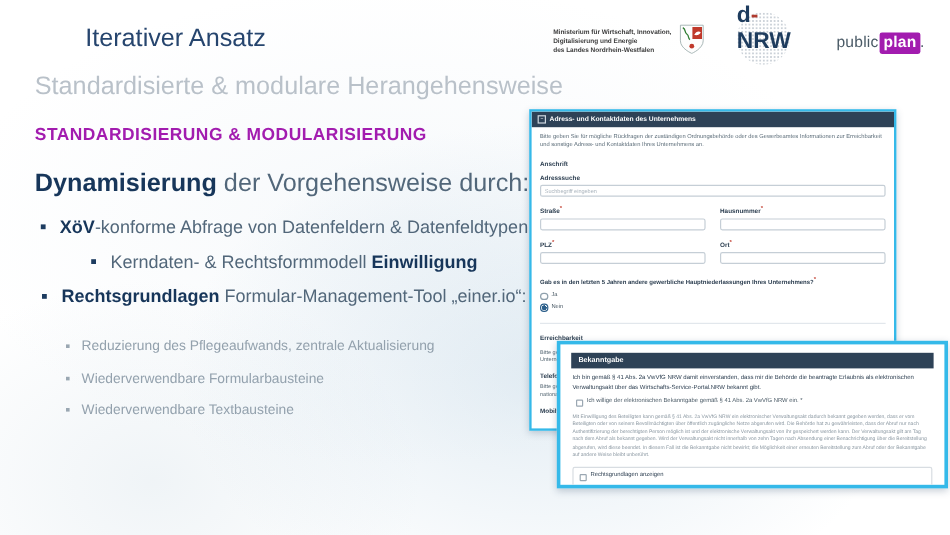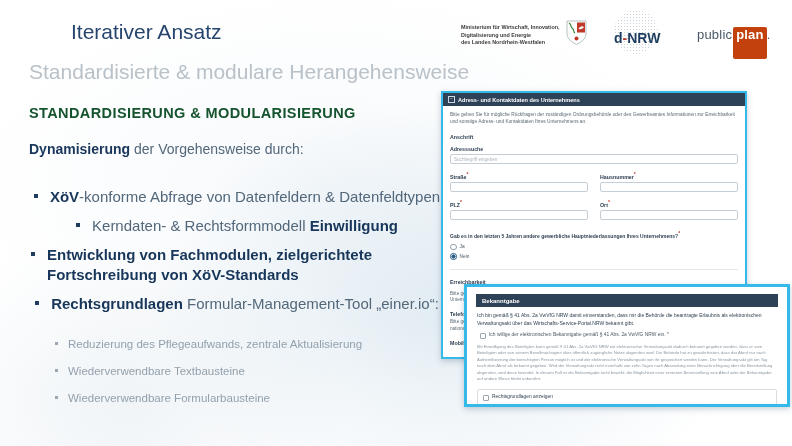--- a/index.html
+++ b/index.html
@@ -12,29 +12,29 @@
       radial-gradient(520px 280px at 42% 42%, rgba(198,216,230,.16), transparent 72%);}
   
   .slide-title{position:absolute;left:29px;top:20px;font-size:21px;color:#26456e;margin-left:42px;}
   .slide-subtitle{position:absolute;left:29px;top:48px;font-size:21px;color:#b9c1c9;margin-top:12px;}
   .ministry{position:absolute;left:461px;top:24px;font-size:5.4px;font-weight:bold;
             color:#3b3b3b;line-height:1.4;}
   .arms{position:absolute;left:566px;top:20px;}
   .dnrw{position:absolute;left:608px;top:10px;width:62px;height:46px;}
   .dnrw-dots{position:absolute;left:6px;top:0;width:44px;height:44px;border-radius:50%;
      background:radial-gradient(#c6cdd4 0.7px, transparent 0.9px);background-size:3px 3px;opacity:.9;}
-  .dnrw-text{position:absolute;left:6px;bottom:10px;font-size:14px;font-weight:bold;color:#1e3c5e;}
+  .dnrw-text{position:absolute;left:6px;bottom:10px;font-size:19px;font-weight:bold;color:#1e3c5e;}
   .dnrw-text .dash{color:#b03a2e;}
   .publicplan{position:absolute;left:697px;top:27px;font-size:13px;color:#4a5a66;letter-spacing:.2px;}
-  .pp-box{display:inline-block;background:#c2410c;color:#fff;font-weight:bold;border-radius:2px;
-          padding:0 3px 17px 3px;margin-left:1px;}
+  .pp-box{display:inline-block;background:#a21caf;color:#fff;font-weight:bold;border-radius:2px;
+          padding:0 3px 3px 3px;margin-left:1px;}
   
   .content{position:absolute;left:29px;top:105px;width:414px;color:#52677a;}
-  .content h2{margin:0 0 20px 0;font-size:14.5px;font-weight:600;color:#14532d;letter-spacing:.4px;}
-  .intro{font-size:14px;margin:0 0 30px 0;}
+  .content h2{margin:0 0 20px 0;font-size:14.5px;font-weight:600;color:#a21caf;letter-spacing:.4px;}
+  .intro{font-size:21px;margin:0 0 15px 0;}
   .bold-navy{font-weight:bold;color:#17365a;}
   .bullet{display:flex;font-size:15px;line-height:1.28;margin:0 0 10px 0;justify-content:center;}
   .bullet .mk{flex:0 0 auto;width:4px;height:4px;background:#1d3c60;margin:7px 12px 0 2px;}
   .subbullet{display:flex;font-size:11.5px;line-height:1.3;margin:0 0 12px 0;color:#93a1ad;padding-left:26px;}
   .subbullet .mk{flex:0 0 auto;width:3px;height:3px;background:#9aa7b2;margin:5px 10px 0 0;}
   .sub-first{margin-top:24px;}
   
   .shot{position:absolute;background:#fff;box-shadow:0 2px 6px rgba(30,60,90,.25);}
   .shot1{left:441px;top:91px;width:302px;height:264px;border:2px solid #35b9e9;overflow:hidden;z-index:1;}
   .shot2{left:464px;top:284px;width:320px;height:117px;border:3px solid #35b9e9;overflow:hidden;z-index:2;}
@@ -102,38 +102,34 @@
   <div class="bullet">
     <span class="mk"></span>
     <span><span></span><span class="bold-navy">XöV</span><span>-konforme Abfrage von Datenfeldern &amp; Datenfeldtypen</span></span>
   </div>
   <div class="bullet">
     <span class="mk"></span>
     <span><span>Kerndaten- &amp; Rechtsformmodell </span><span class="bold-navy">Einwilligung</span><span></span></span>
   </div>
   <div class="bullet">
     <span class="mk"></span>
-    <span><span></span><span class="bold-navy">Entwicklung von Fachmodulen, zielgerichtete Fortschreibung von XöV-Standards</span><span></span></span>
-  </div>
-  <div class="bullet">
-    <span class="mk"></span>
     <span><span></span><span class="bold-navy">Rechtsgrundlagen</span><span> Formular-Management-Tool „einer.io“:</span></span>
   </div>
 
   <div class="subbullet sub-first">
     <span class="mk"></span>
     <span>Reduzierung des Pflegeaufwands, zentrale Aktualisierung</span>
   </div>
   <div class="subbullet">
     <span class="mk"></span>
-    <span>Wiederverwendbare Textbausteine</span>
+    <span>Wiederverwendbare Formularbausteine</span>
   </div>
   <div class="subbullet">
     <span class="mk"></span>
-    <span>Wiederverwendbare Formularbausteine</span>
+    <span>Wiederverwendbare Textbausteine</span>
   </div>
 </div>
 
 <div class="shot shot1">
   <div class="f-header">
     <span class="f-hicon">−</span>
     <span>Adress- und Kontaktdaten des Unternehmens</span>
   </div>
   <div class="f-body">
     <p class="f-intro">Bitte geben Sie für mögliche Rückfragen der zuständigen Ordnungsbehörde oder des Gewerbeamtes Informationen zur Erreichbarkeit und sonstige Adress- und Kontaktdaten Ihres Unternehmens an.</p>

